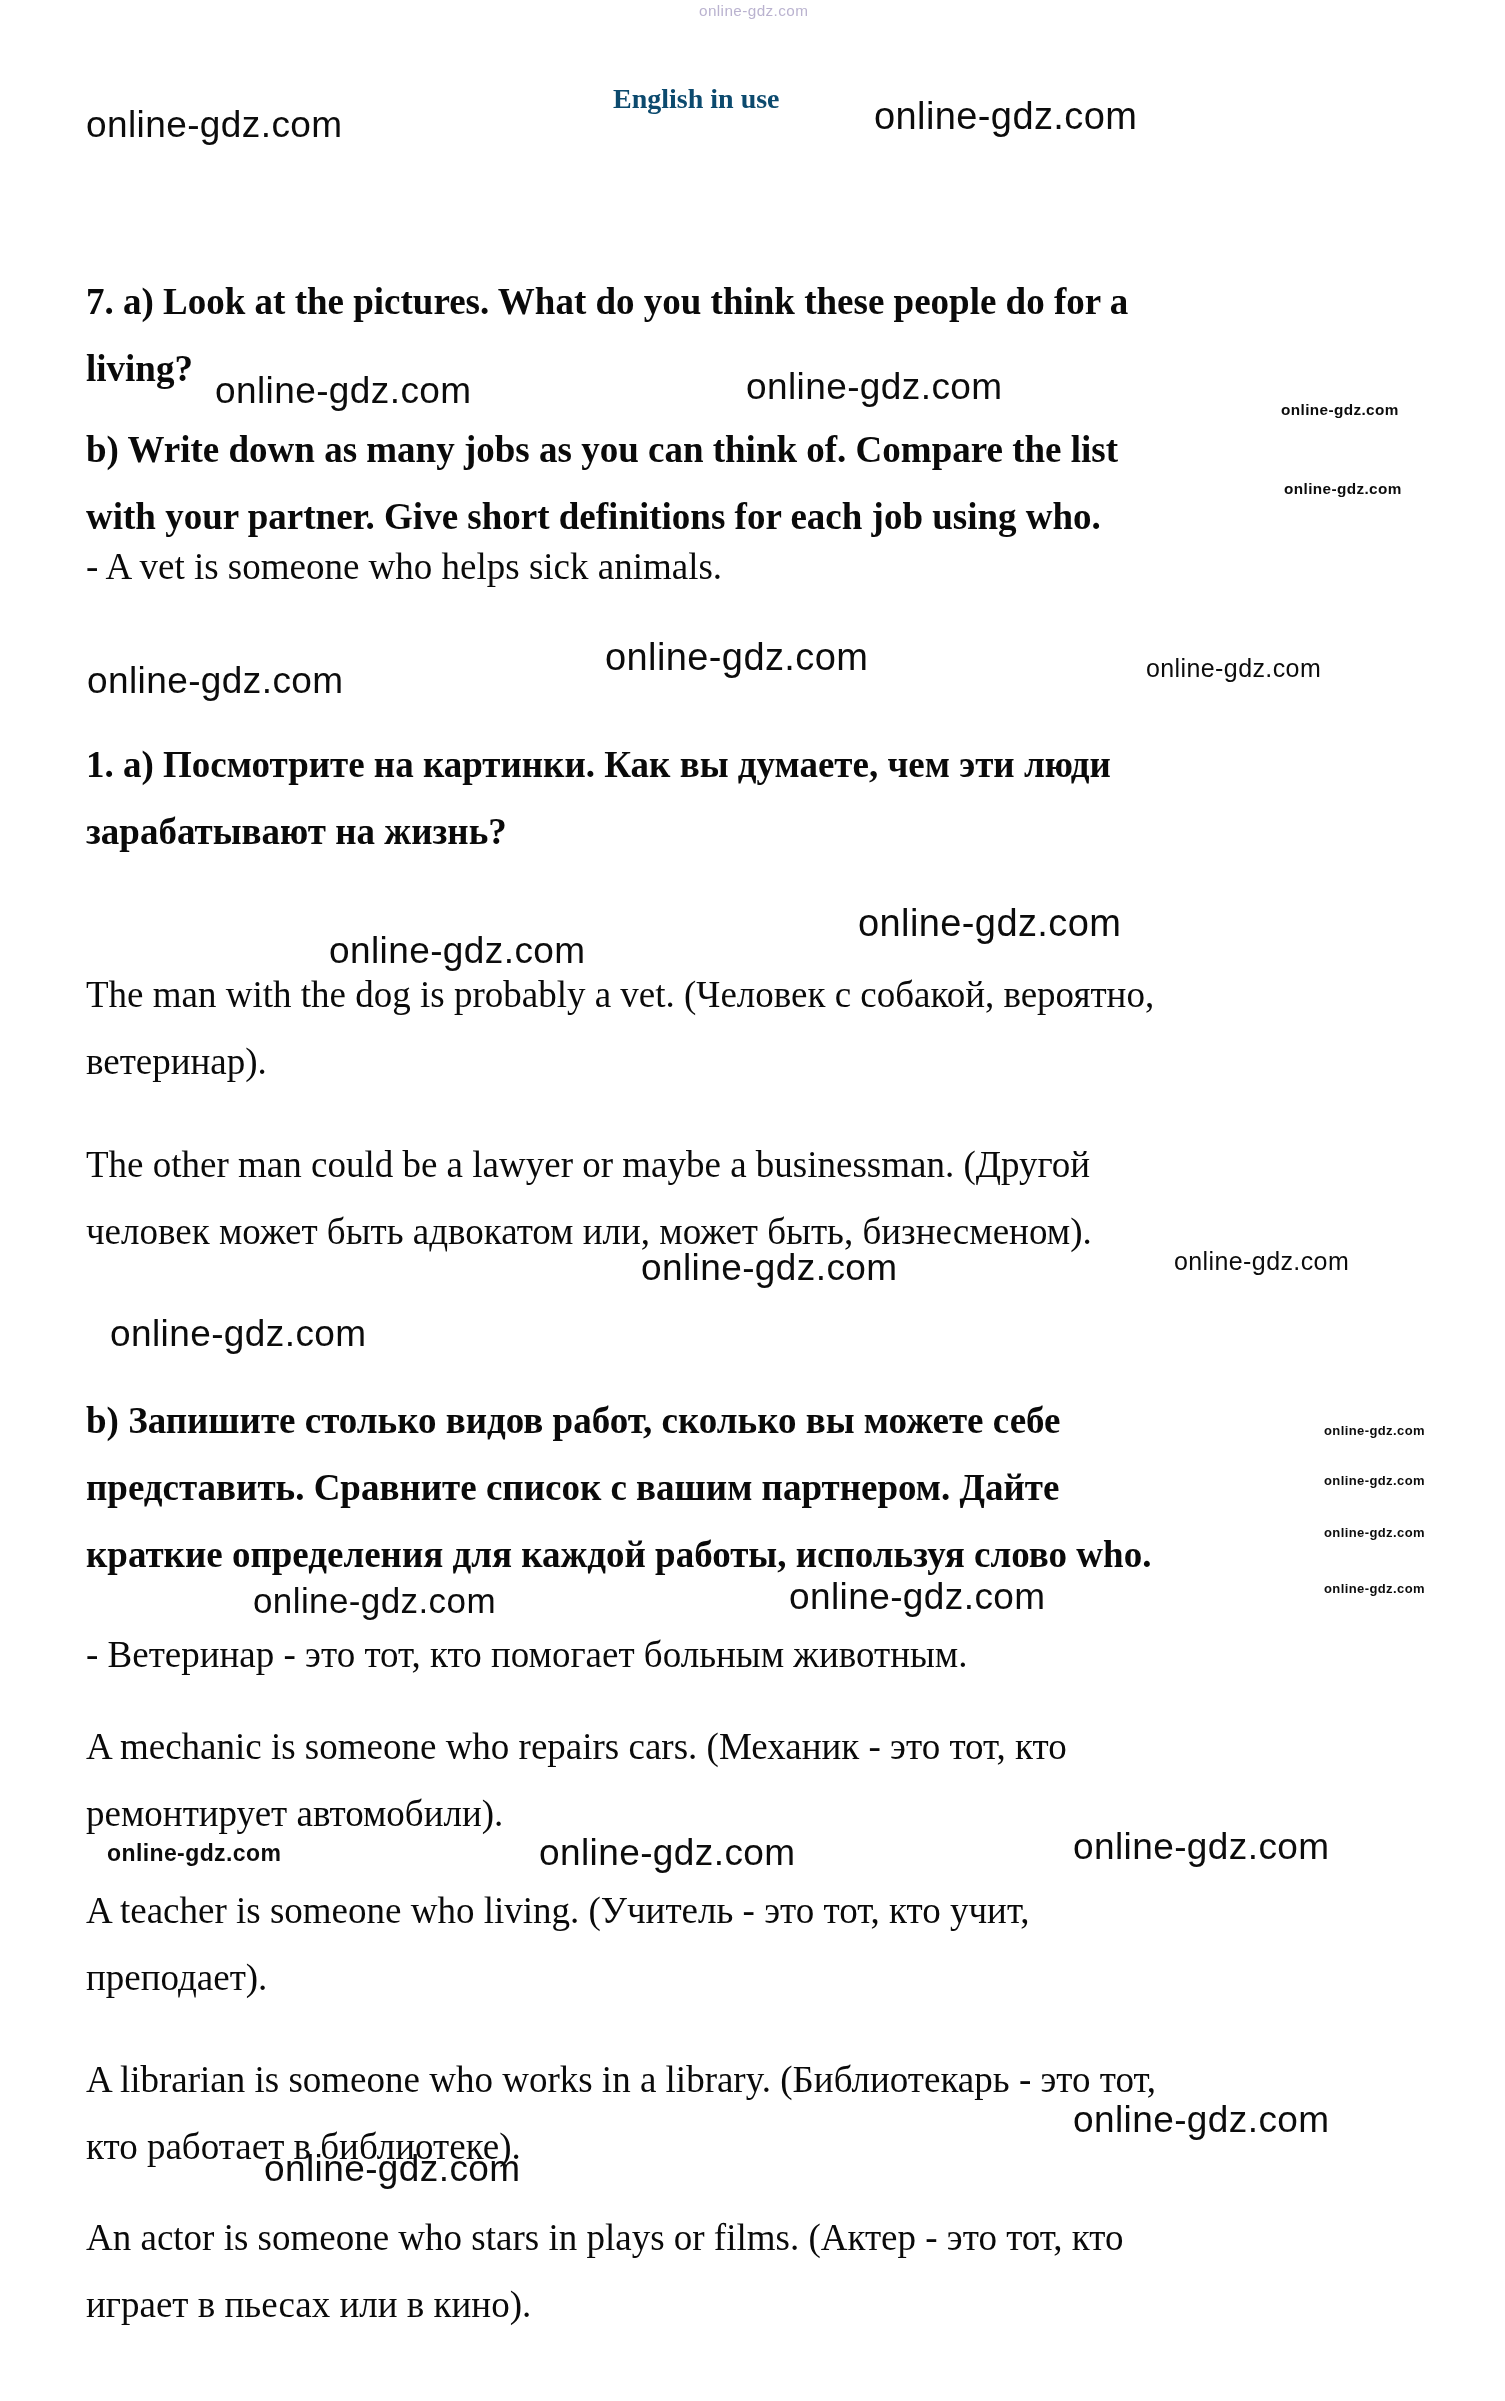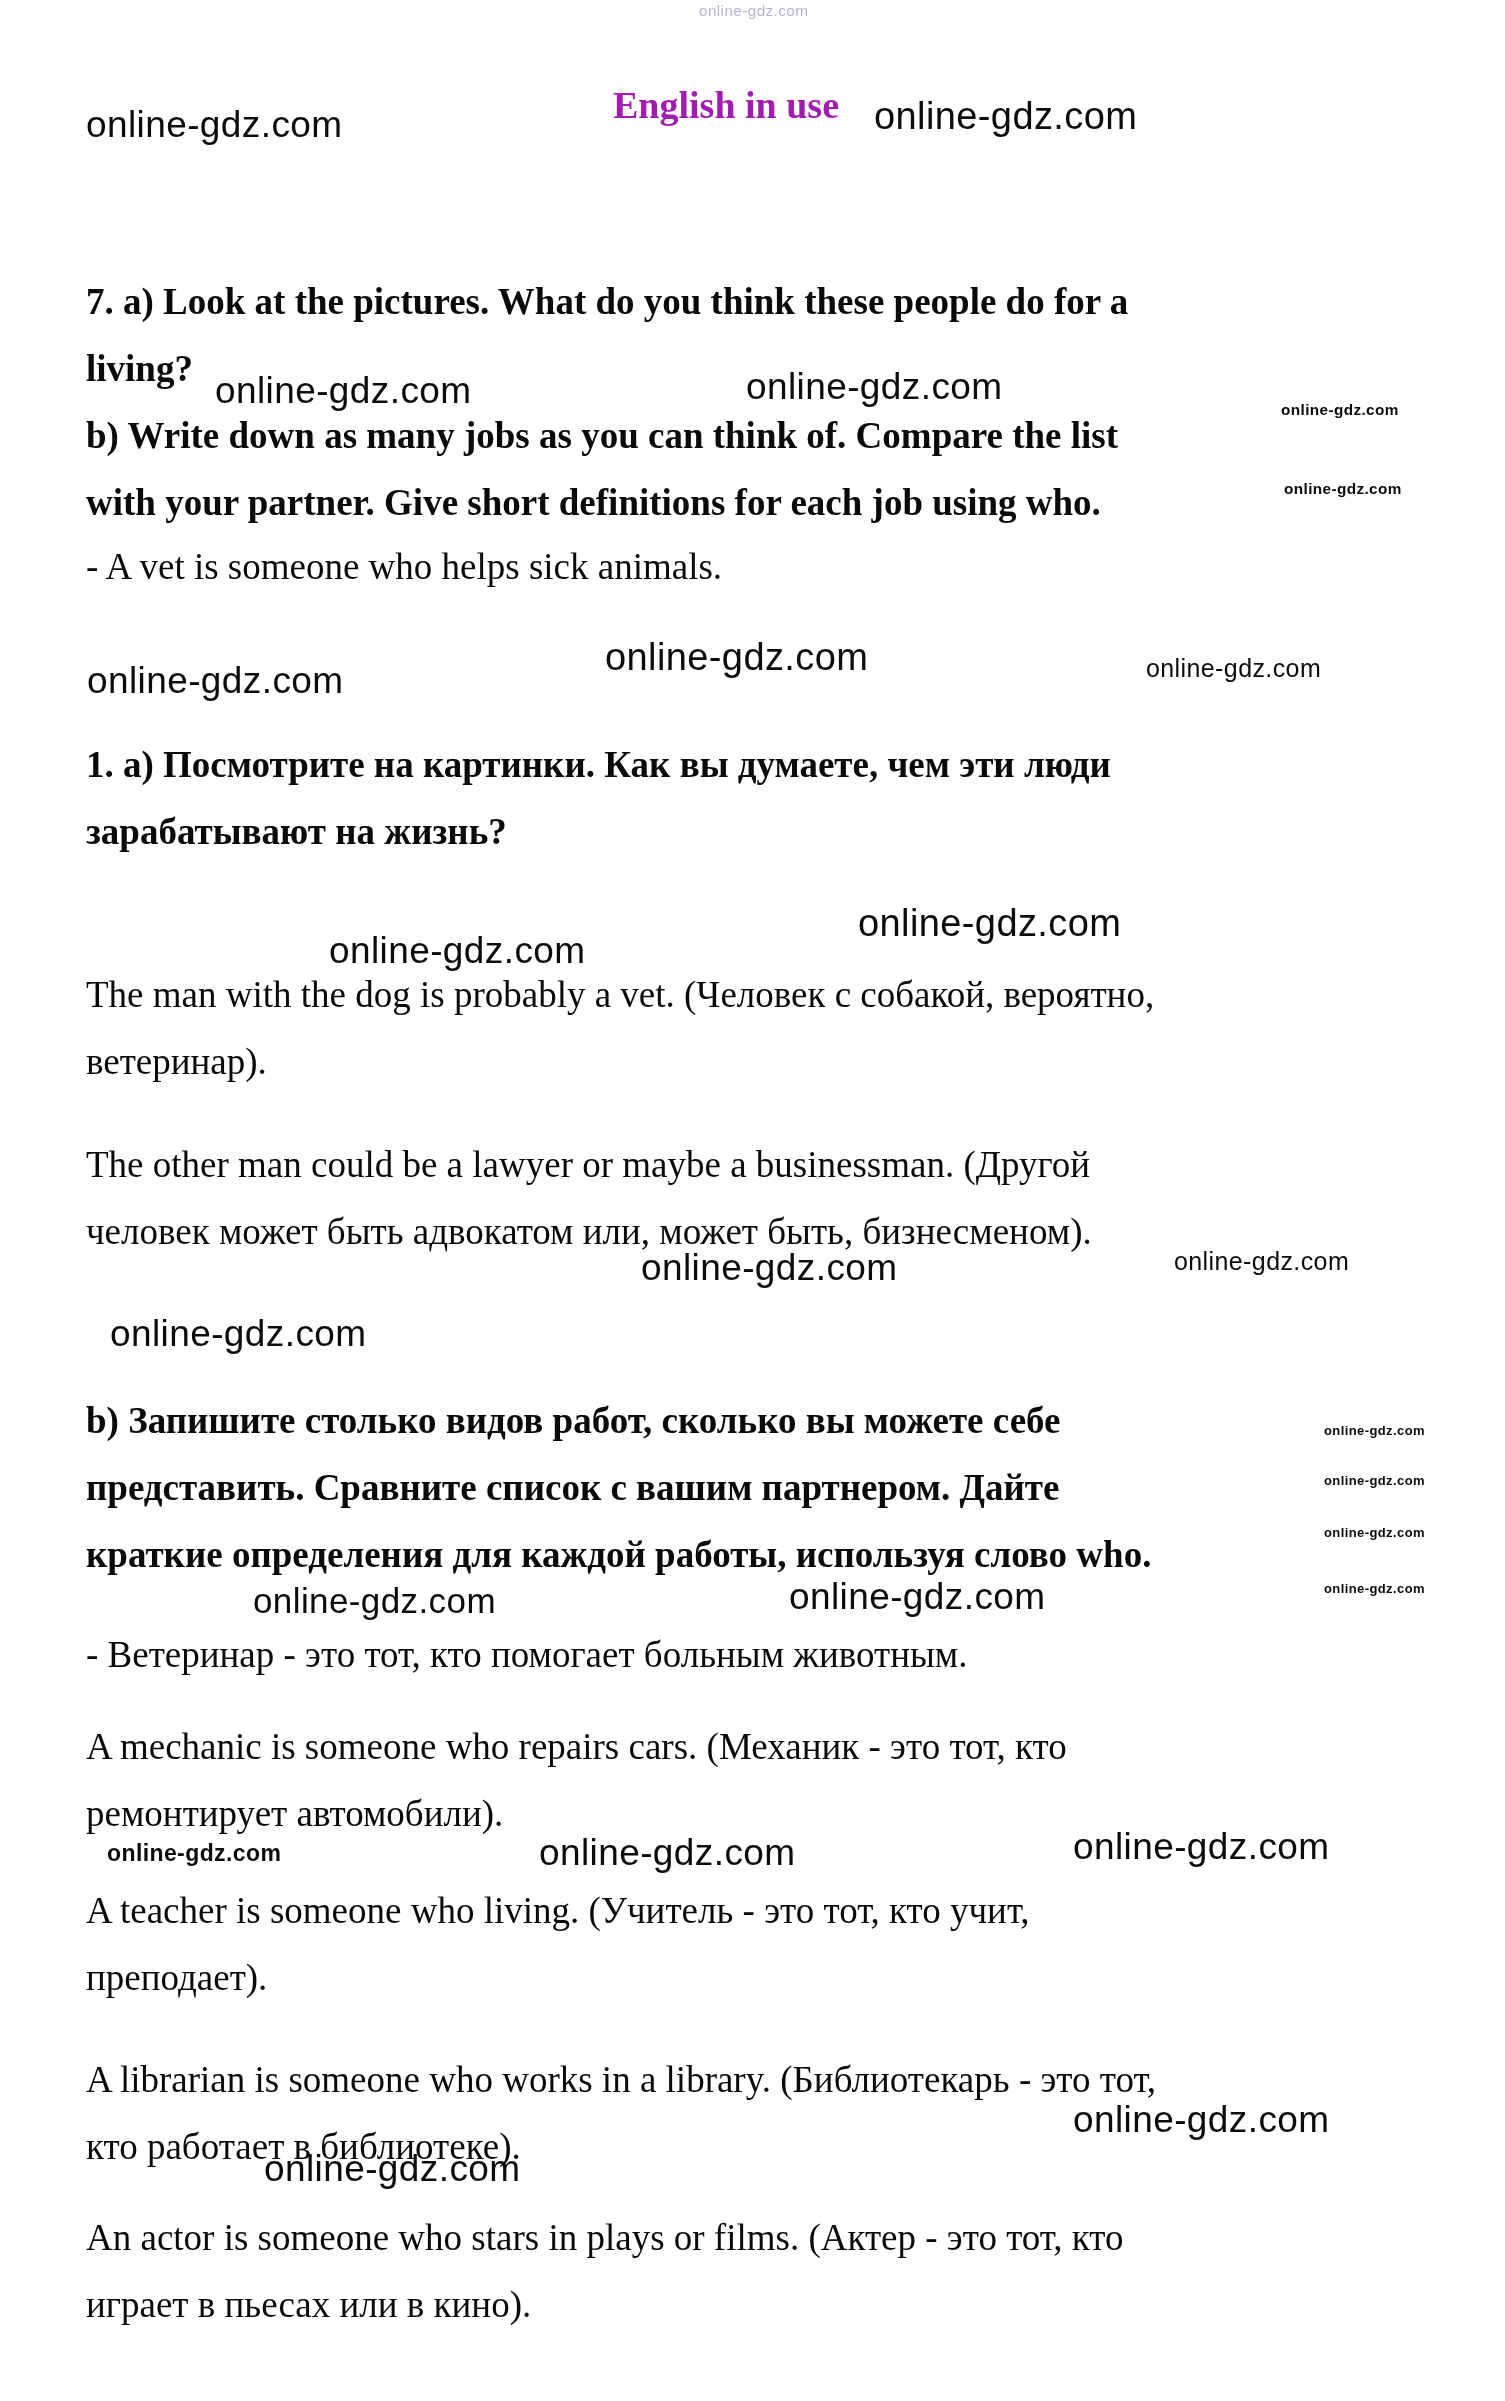--- a/index.html
+++ b/index.html
@@ -19,24 +19,24 @@
     margin: 0;
     font-size: 37px;
     line-height: 67px;
     white-space: pre-line;
     color: #0a0a0a;
   }
   .bold { font-weight: bold; }
   .title {
     position: absolute;
     margin: 0;
-    font-size: 38px;
+    font-size: 28px;
     font-weight: bold;
     font-family: "Liberation Serif", serif;
-    color: #a21caf;
+    color: #0c4a6e;
     white-space: nowrap;
   }
   .wm {
     position: absolute;
     font-family: Liberation Sans, sans-serif;
     color: #0c0c0c;
     letter-spacing: 0.4px;
     line-height: 1;
     white-space: nowrap;
   }
@@ -49,21 +49,21 @@
 </style>
 </head>
 <body>
 
 <div class="page">
 
   <h1 class="title" style="left:613px;top:83px">English in use</h1>
 
   <p class="txt bold" style="top:268px">7. a) Look at the pictures. What do you think these people do for a
 living?</p>
-  <p class="txt bold" style="top:402px">b) Write down as many jobs as you can think of. Compare the list
+  <p class="txt bold" style="top:416px">b) Write down as many jobs as you can think of. Compare the list
 with your partner. Give short definitions for each job using who.</p>
   <p class="txt" style="top:533px">- A vet is someone who helps sick animals.</p>
   <p class="txt bold" style="top:731px">1. а) Посмотрите на картинки. Как вы думаете, чем эти люди
 зарабатывают на жизнь?</p>
   <p class="txt" style="top:961px">The man with the dog is probably a vet. (Человек с собакой, вероятно,
 ветеринар).</p>
   <p class="txt" style="top:1131px">The other man could be a lawyer or maybe a businessman. (Другой
 человек может быть адвокатом или, может быть, бизнесменом).</p>
   <p class="txt bold" style="top:1387px">b) Запишите столько видов работ, сколько вы можете себе
 представить. Сравните список с вашим партнером. Дайте

